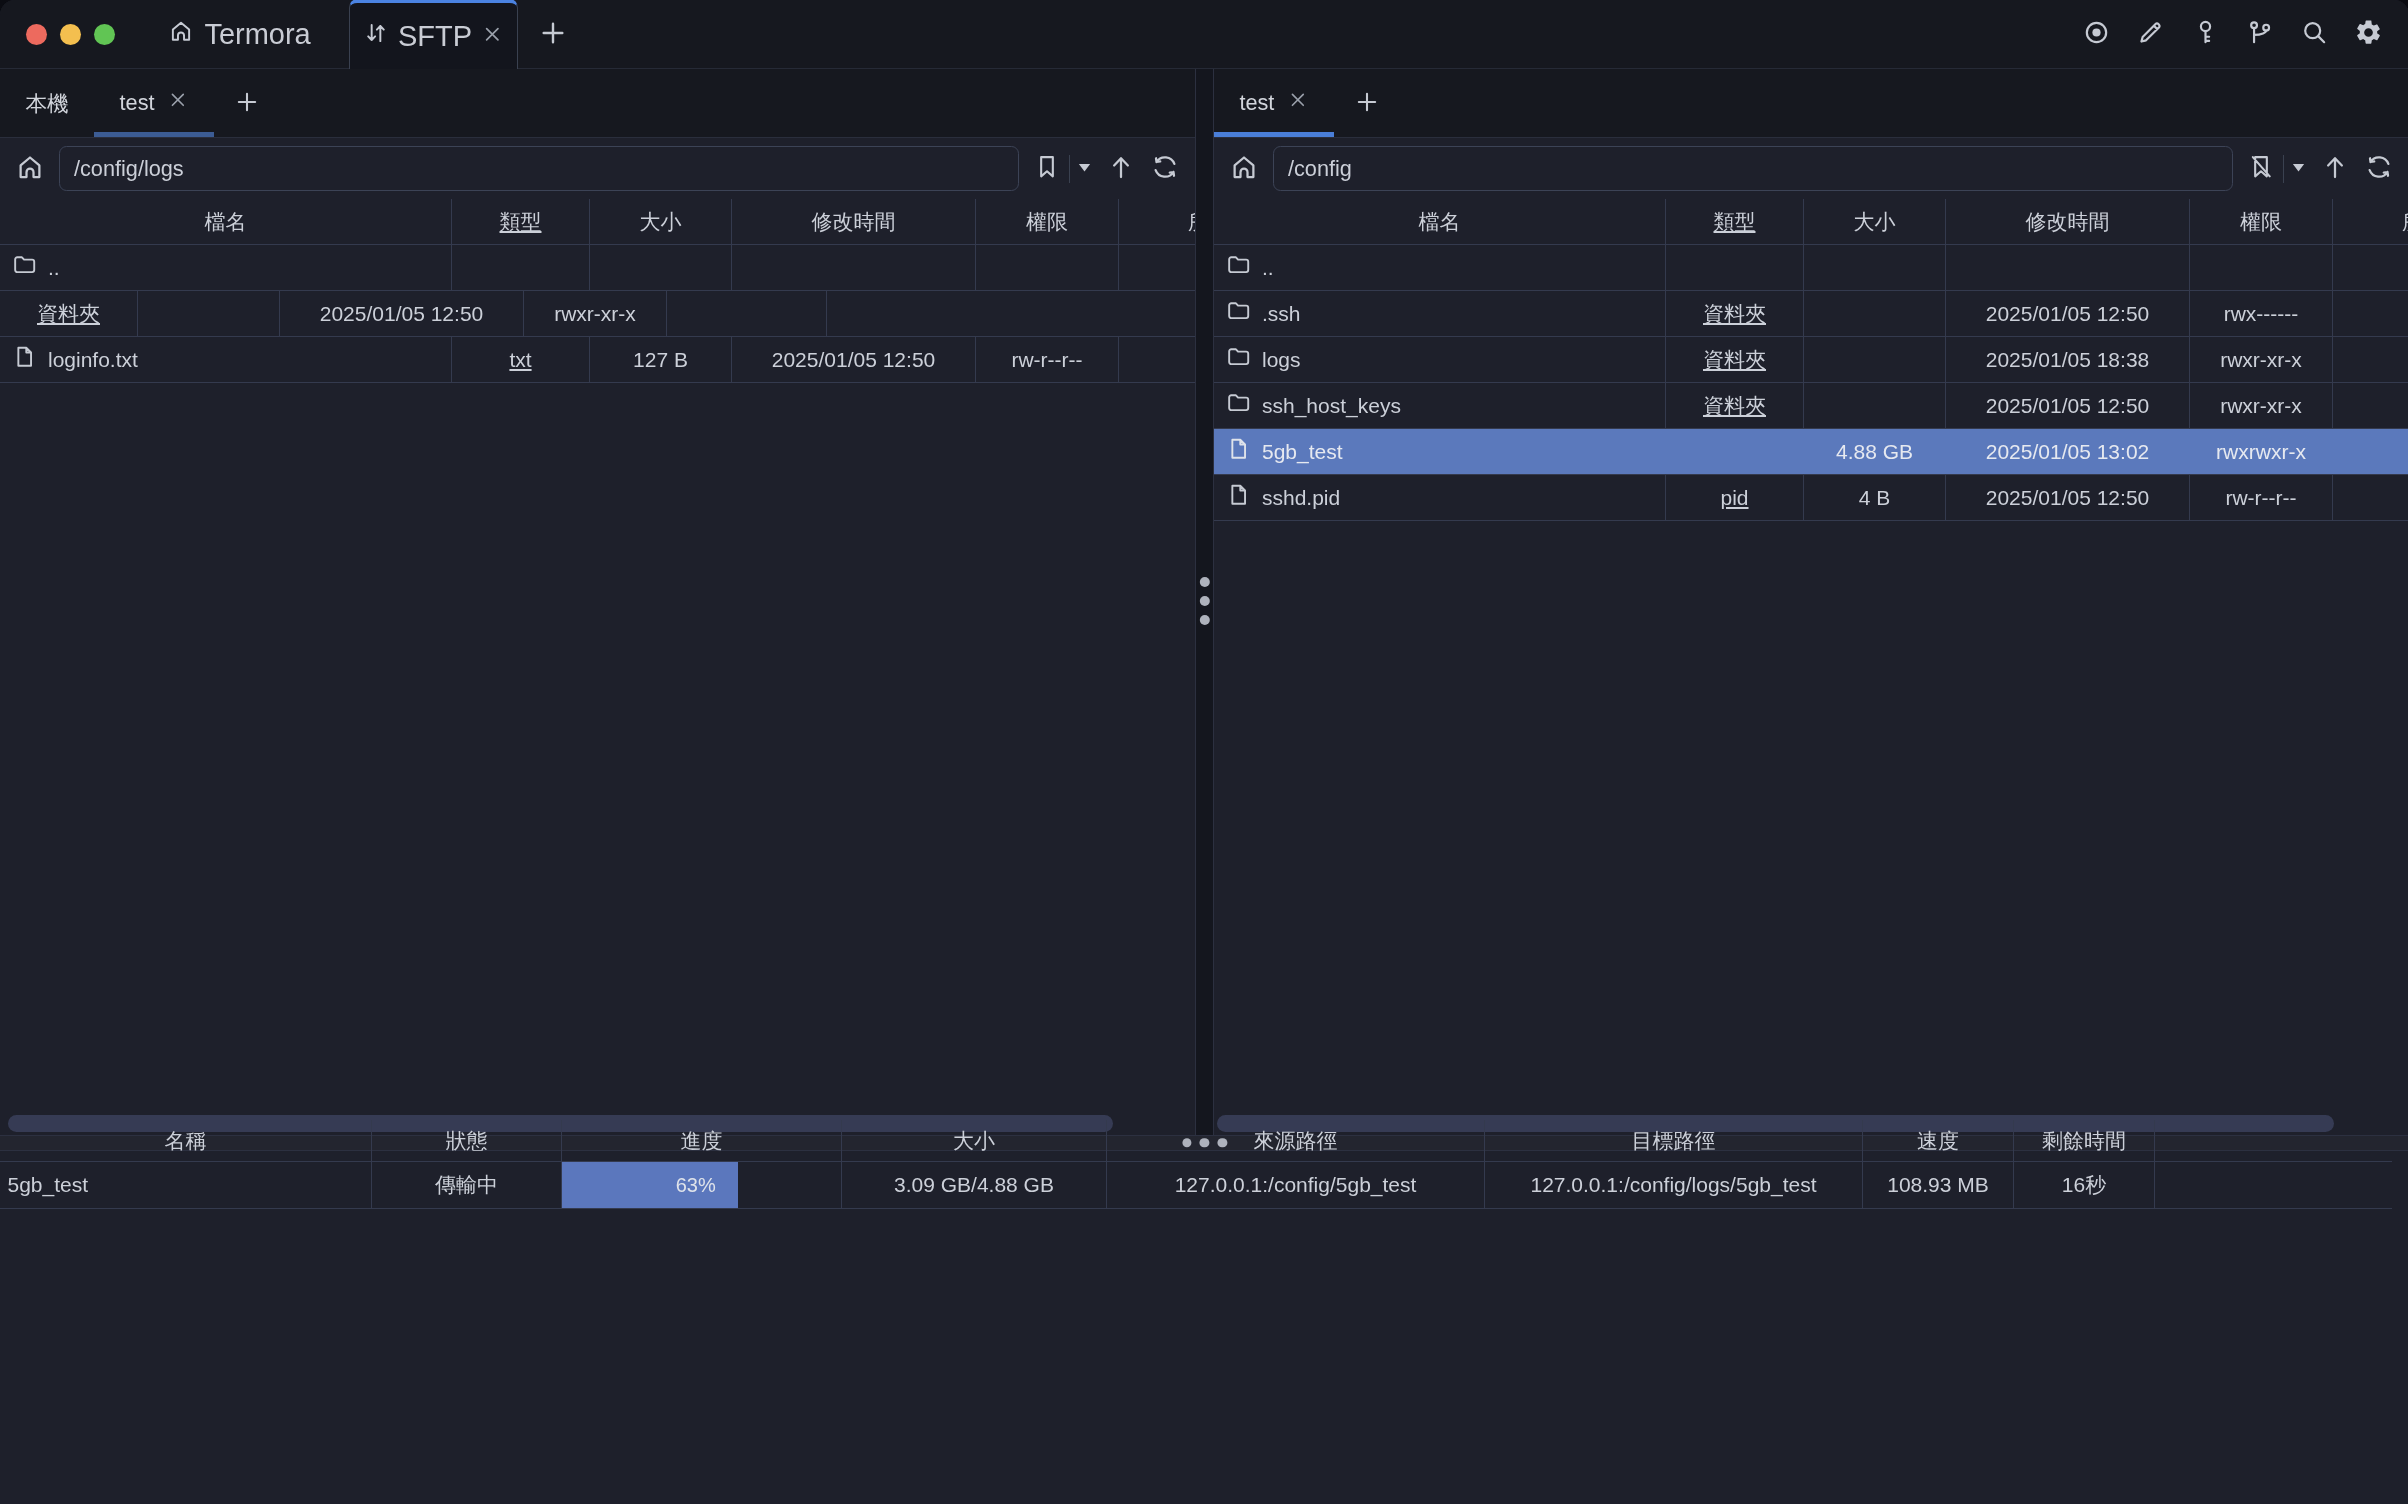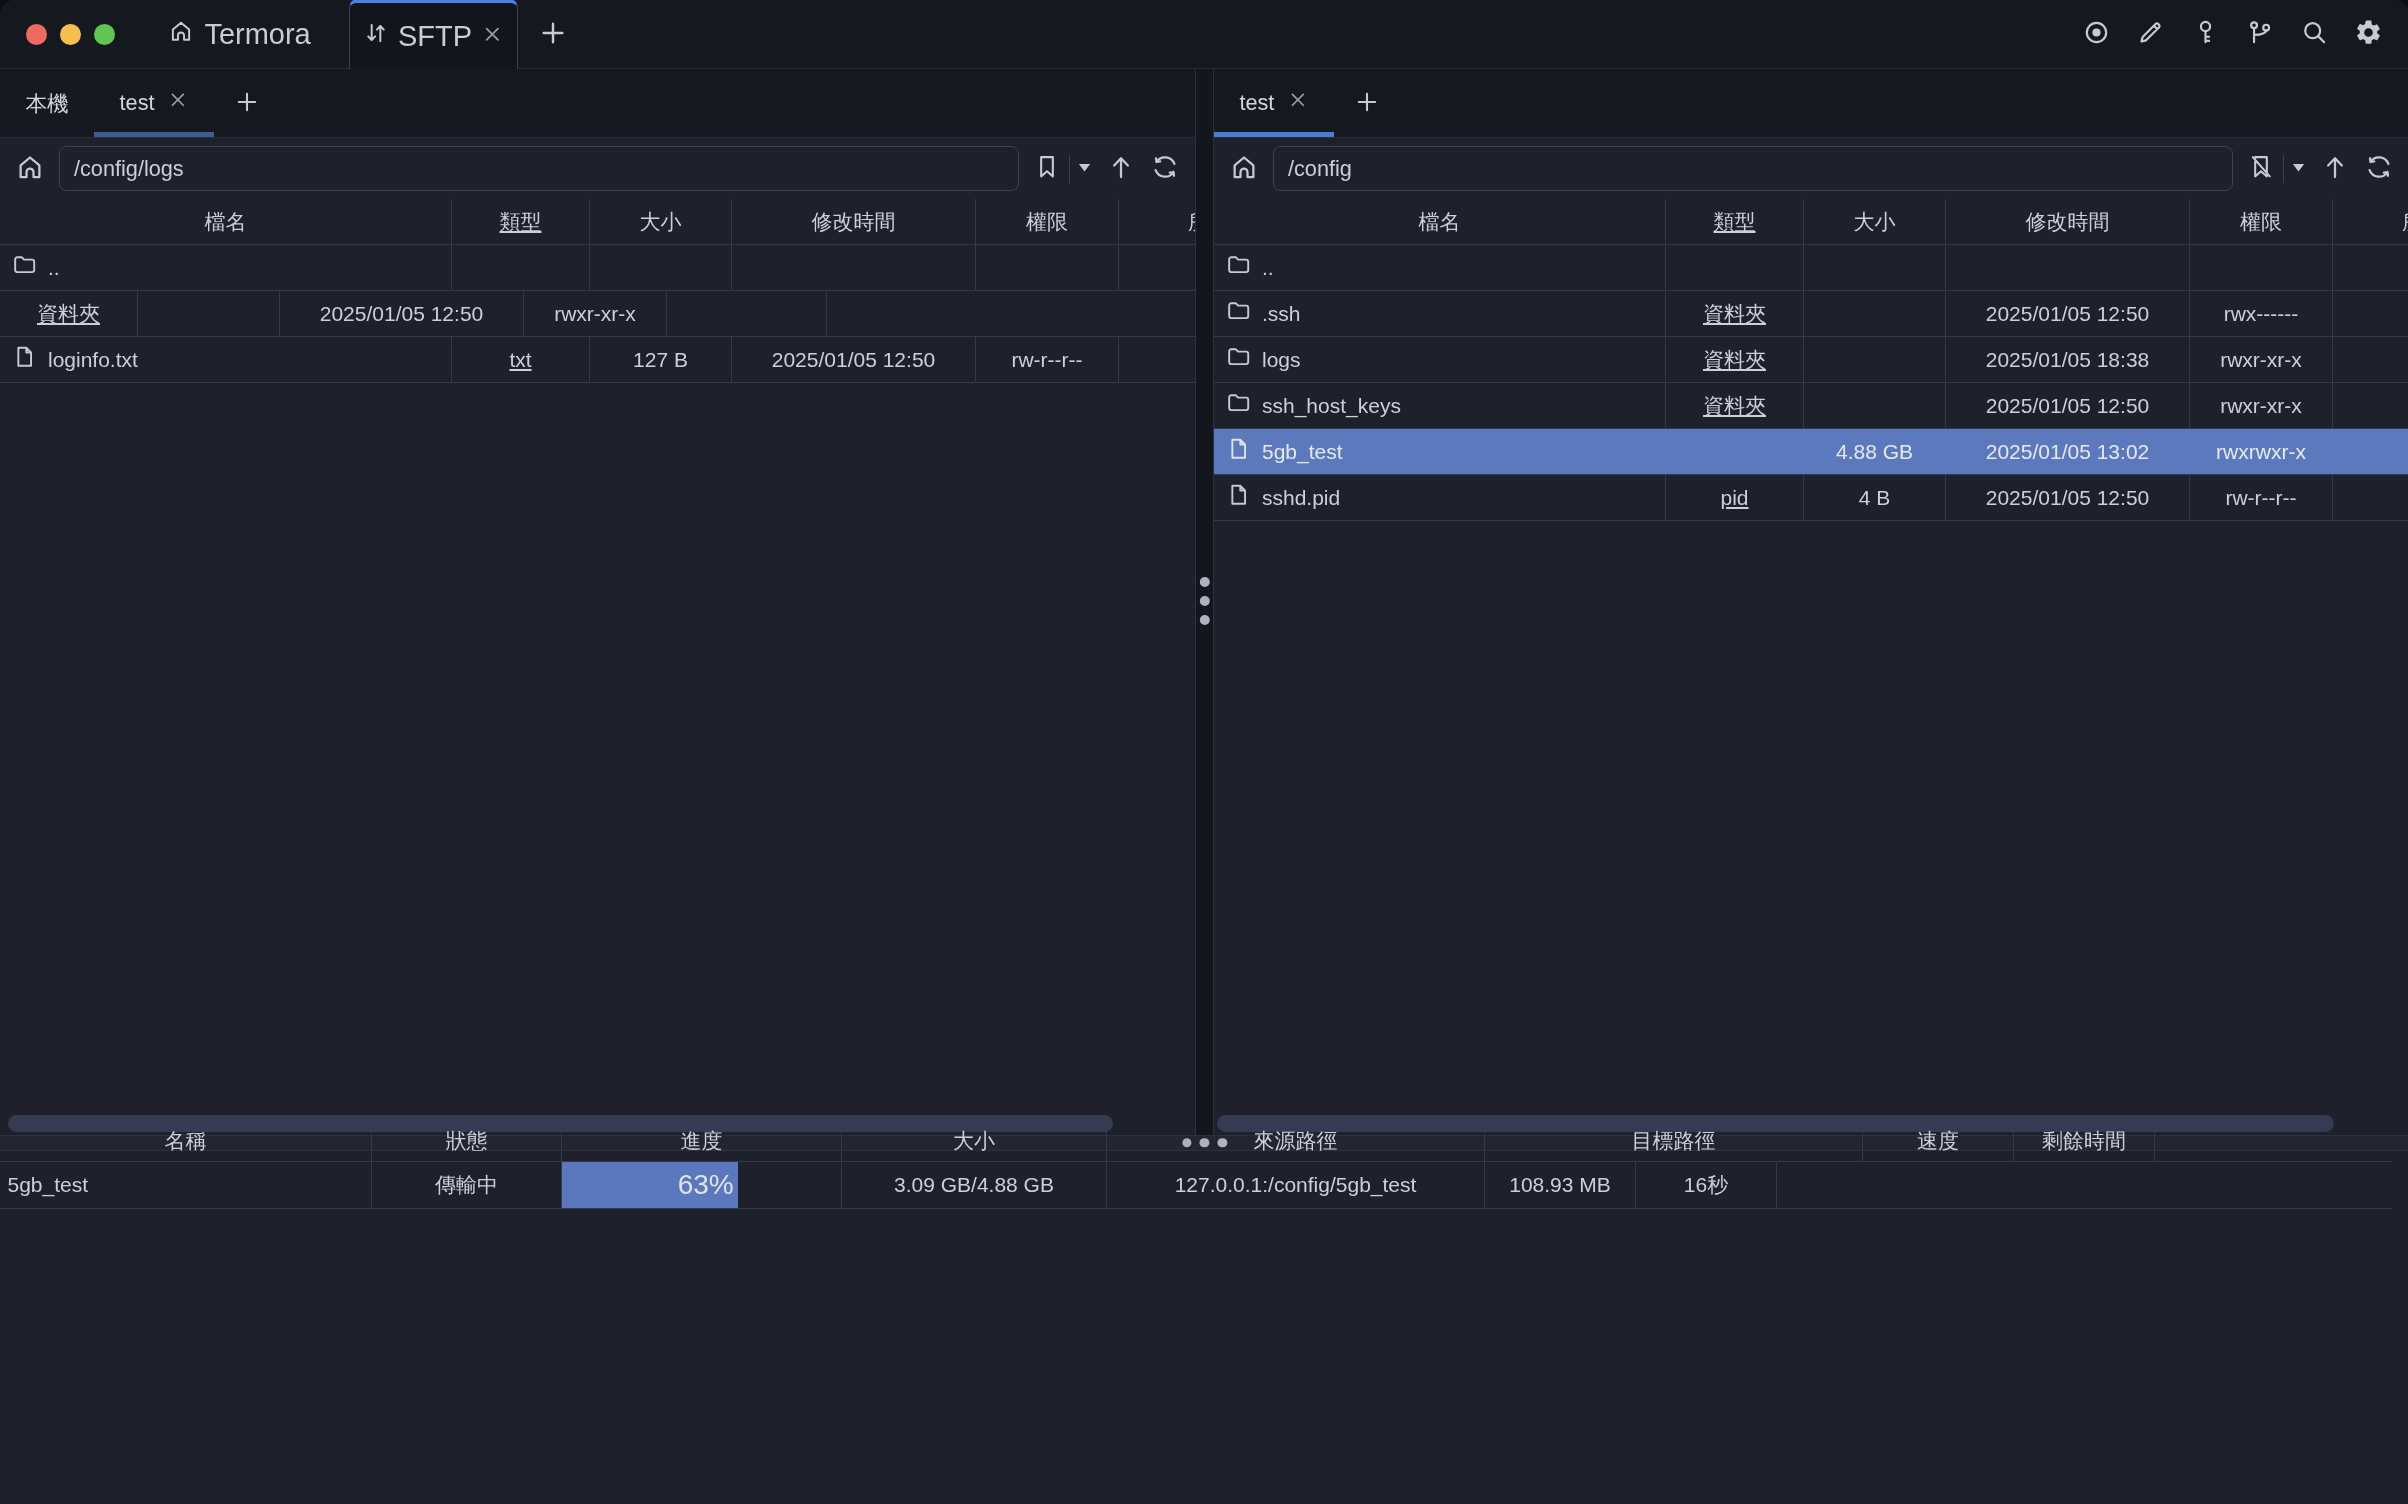--- a/index.html
+++ b/index.html
@@ -98,21 +98,21 @@
     border-right:0.9px solid #343a4e; font-size:21px; color:#ccd0d9;
     overflow:hidden; white-space:nowrap; flex-shrink:0;
   }
   .t0{ width:372px; } .t1{ width:190px; } .t2{ width:280px; } .t3{ width:265px; }
   .t4{ width:378px; } .t5{ width:378px; } .t6{ width:151px; } .t7{ width:141px; }
   .t8{ flex:1; border-right:none; }
   .tc.tname{ justify-content:flex-start; padding-left:7.5px; }
   .tc.tprog{ padding:0; justify-content:flex-start; }
   .pfill{
     height:100%; background:#5b77bd; display:flex; align-items:center;
-    justify-content:flex-end; padding-right:4px; color:#dfe3ea; font-size:28px;
+    justify-content:flex-end; padding-right:22px; color:#dfe3ea; font-size:20px;
   }
 </style>
 </head>
 <body>
 
 <div class="window">
 
   <div class="titlebar">
     <div class="traffic">
       <div class="tl red"></div>
@@ -511,20 +511,21 @@
     <div class="trow">
       <div class="tc t0 tname">5gb_test</div>
       <div class="tc t1">傳輸中</div>
       <div class="tc t2 tprog">
         <div class="pfill" style="width: 63%;">
           <span>63%</span>
         </div>
       </div>
       <div class="tc t3">3.09 GB/4.88 GB</div>
       <div class="tc t4">127.0.0.1:/config/5gb_test</div>
+      <div class="tc t5">127.0.0.1:/config/logs/5gb_test</div>
       <div class="tc t6">108.93 MB</div>
       <div class="tc t7">16秒</div>
       <div class="tc t8"></div>
     </div>
   </div>
 
 </div>
 
 
 </body></html>

